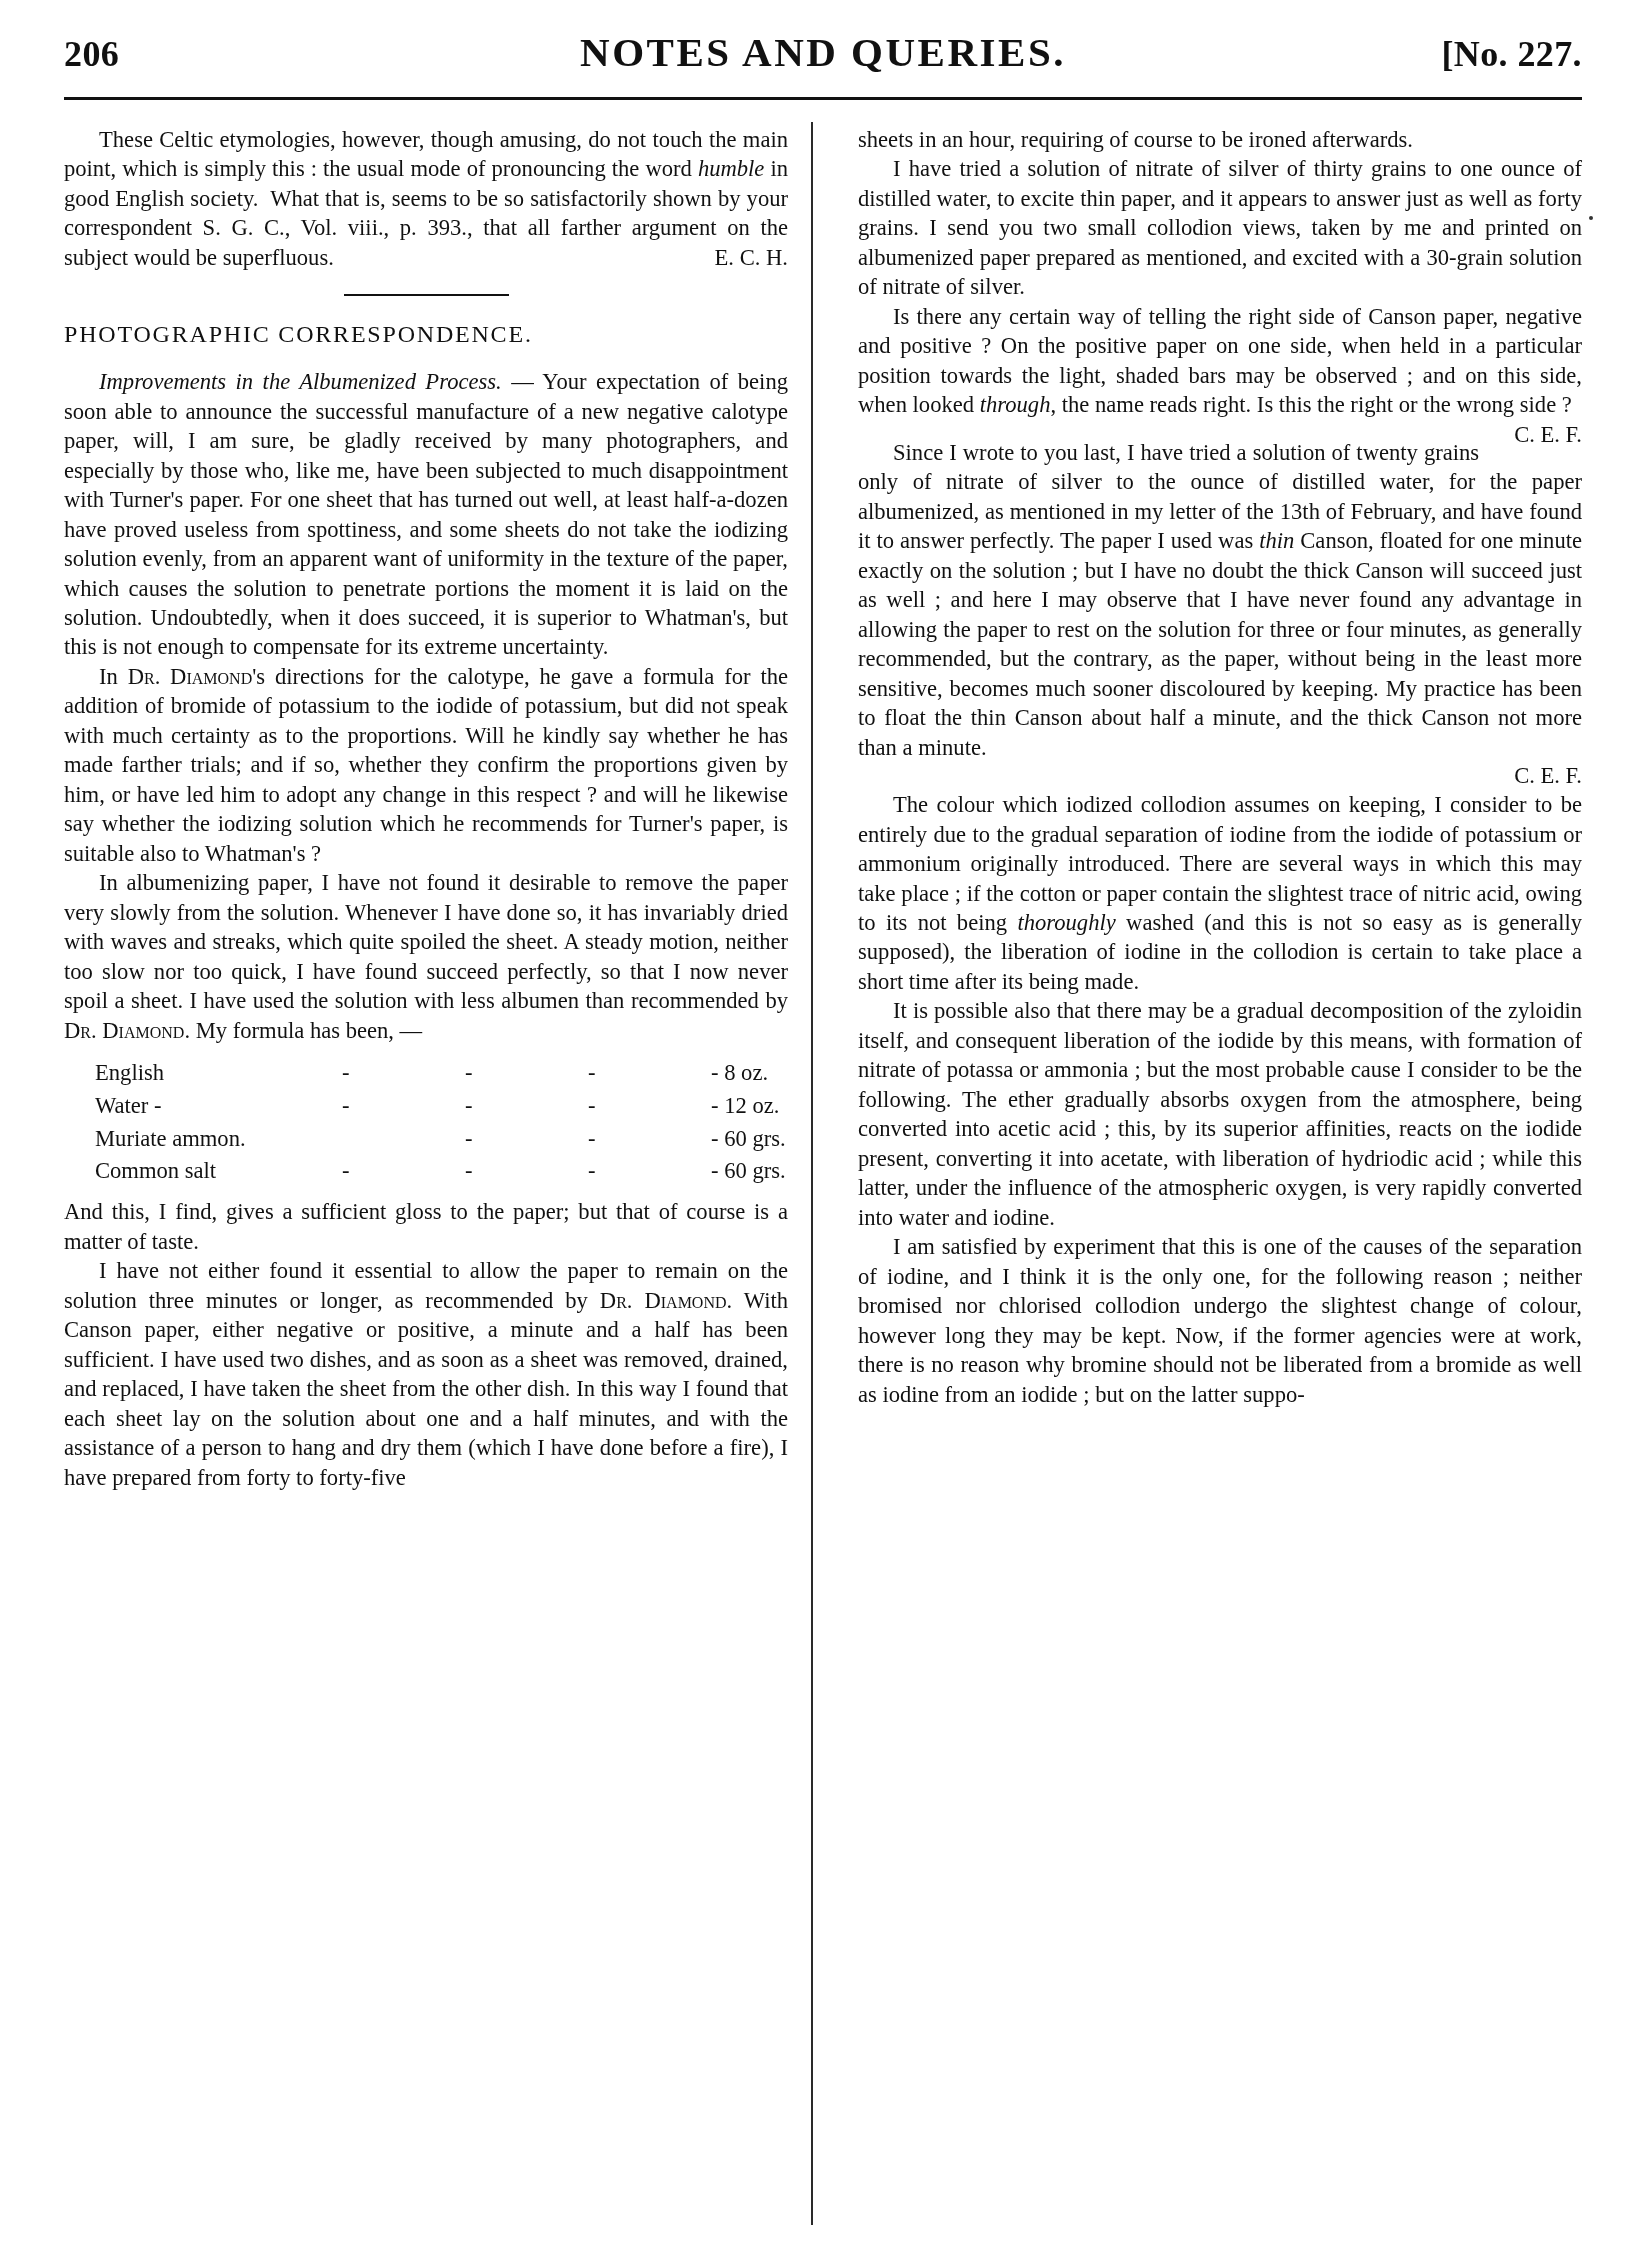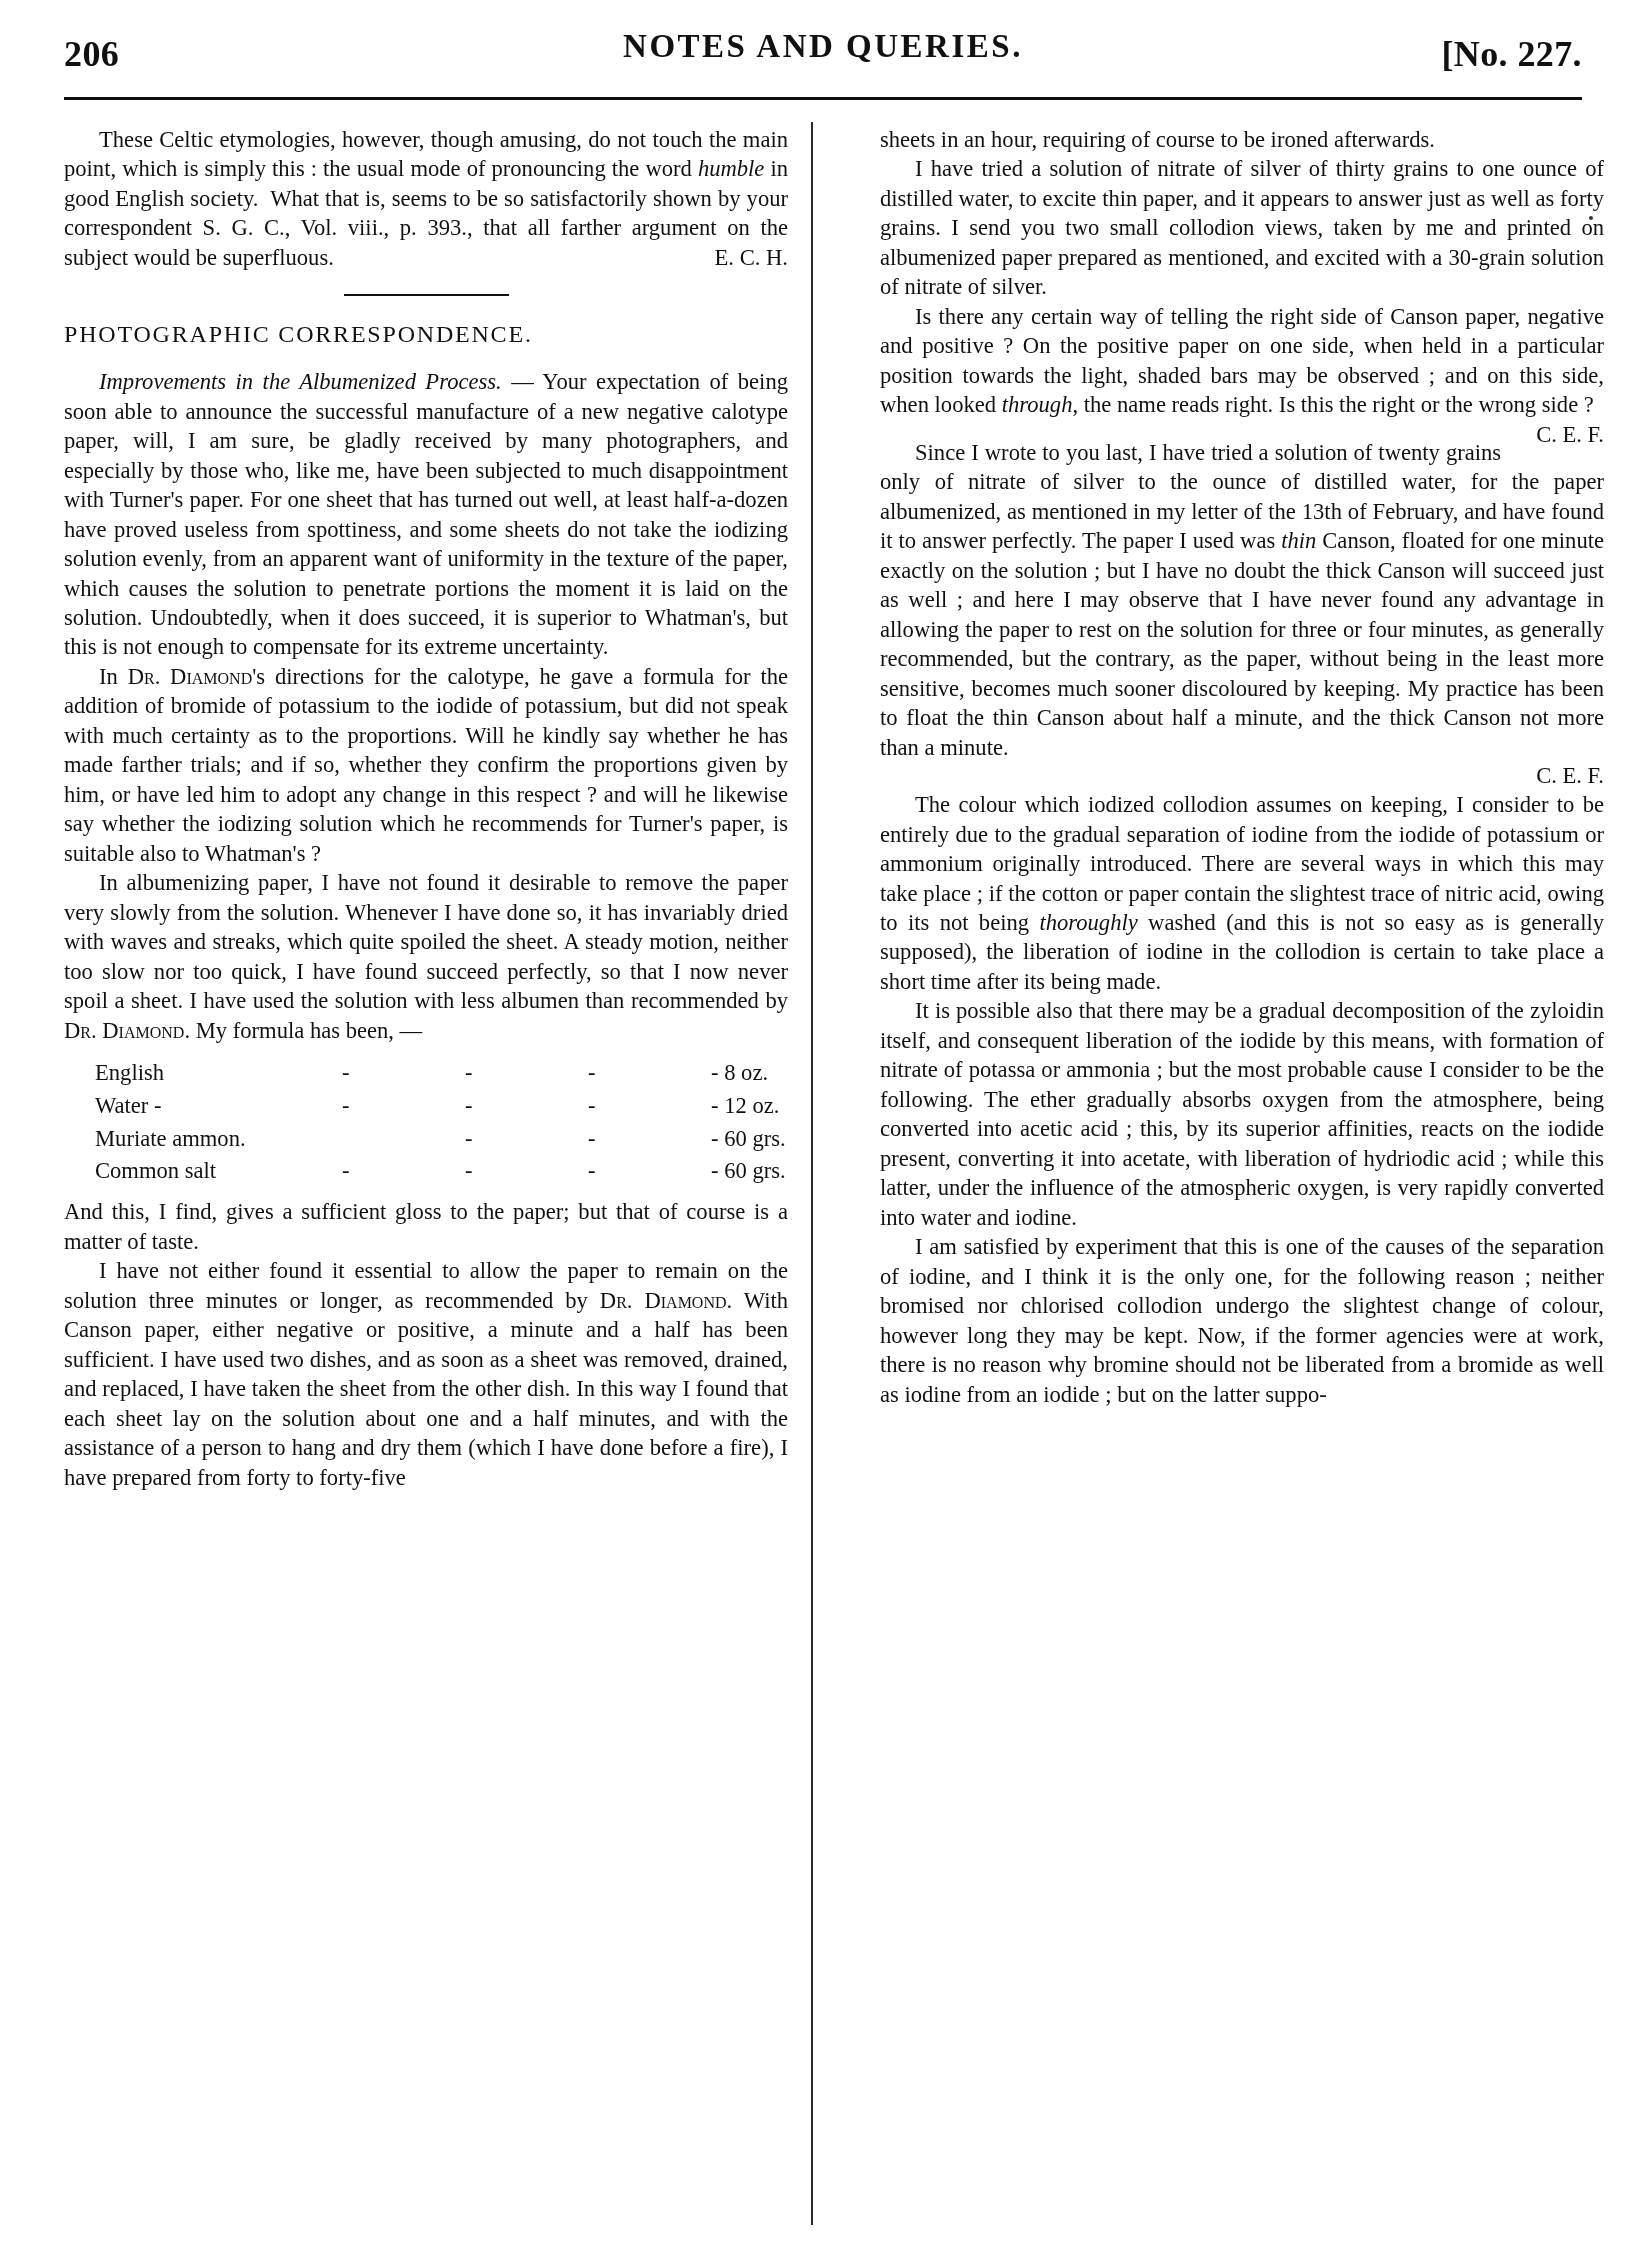--- a/index.html
+++ b/index.html
@@ -38,21 +38,21 @@
     font-size: 36px;
     font-weight: bold;
     letter-spacing: 0.4px;
   }
   .header .running-title {
     position: absolute;
     left: 0;
     top: 0;
     width: 1518px;
     text-align: center;
-    font-size: 33px;
+    font-size: 41px;
     font-weight: bold;
     letter-spacing: 2.5px;
   }
   .header .folio-right {
     position: absolute;
     right: 0;
     top: 5px;
     font-size: 36px;
     font-weight: bold;
     letter-spacing: 0.4px;
@@ -71,21 +71,21 @@
     position: absolute;
     top: 125px;
     width: 724px;
     font-size: 22.6px;
     line-height: 1.305;
     text-align: justify;
     -webkit-hyphens: none;
     hyphens: none;
   }
   .col-left { left: 64px; }
-  .col-right { left: 858px; margin-left: 22px; }
+  .col-right { left: 858px; }
   .col-divider {
     position: absolute;
     left: 811px;
     top: 122px;
     width: 1.6px;
     height: 2103px;
     background: #2a2a2a;
   }
   p {
     margin: 0;

